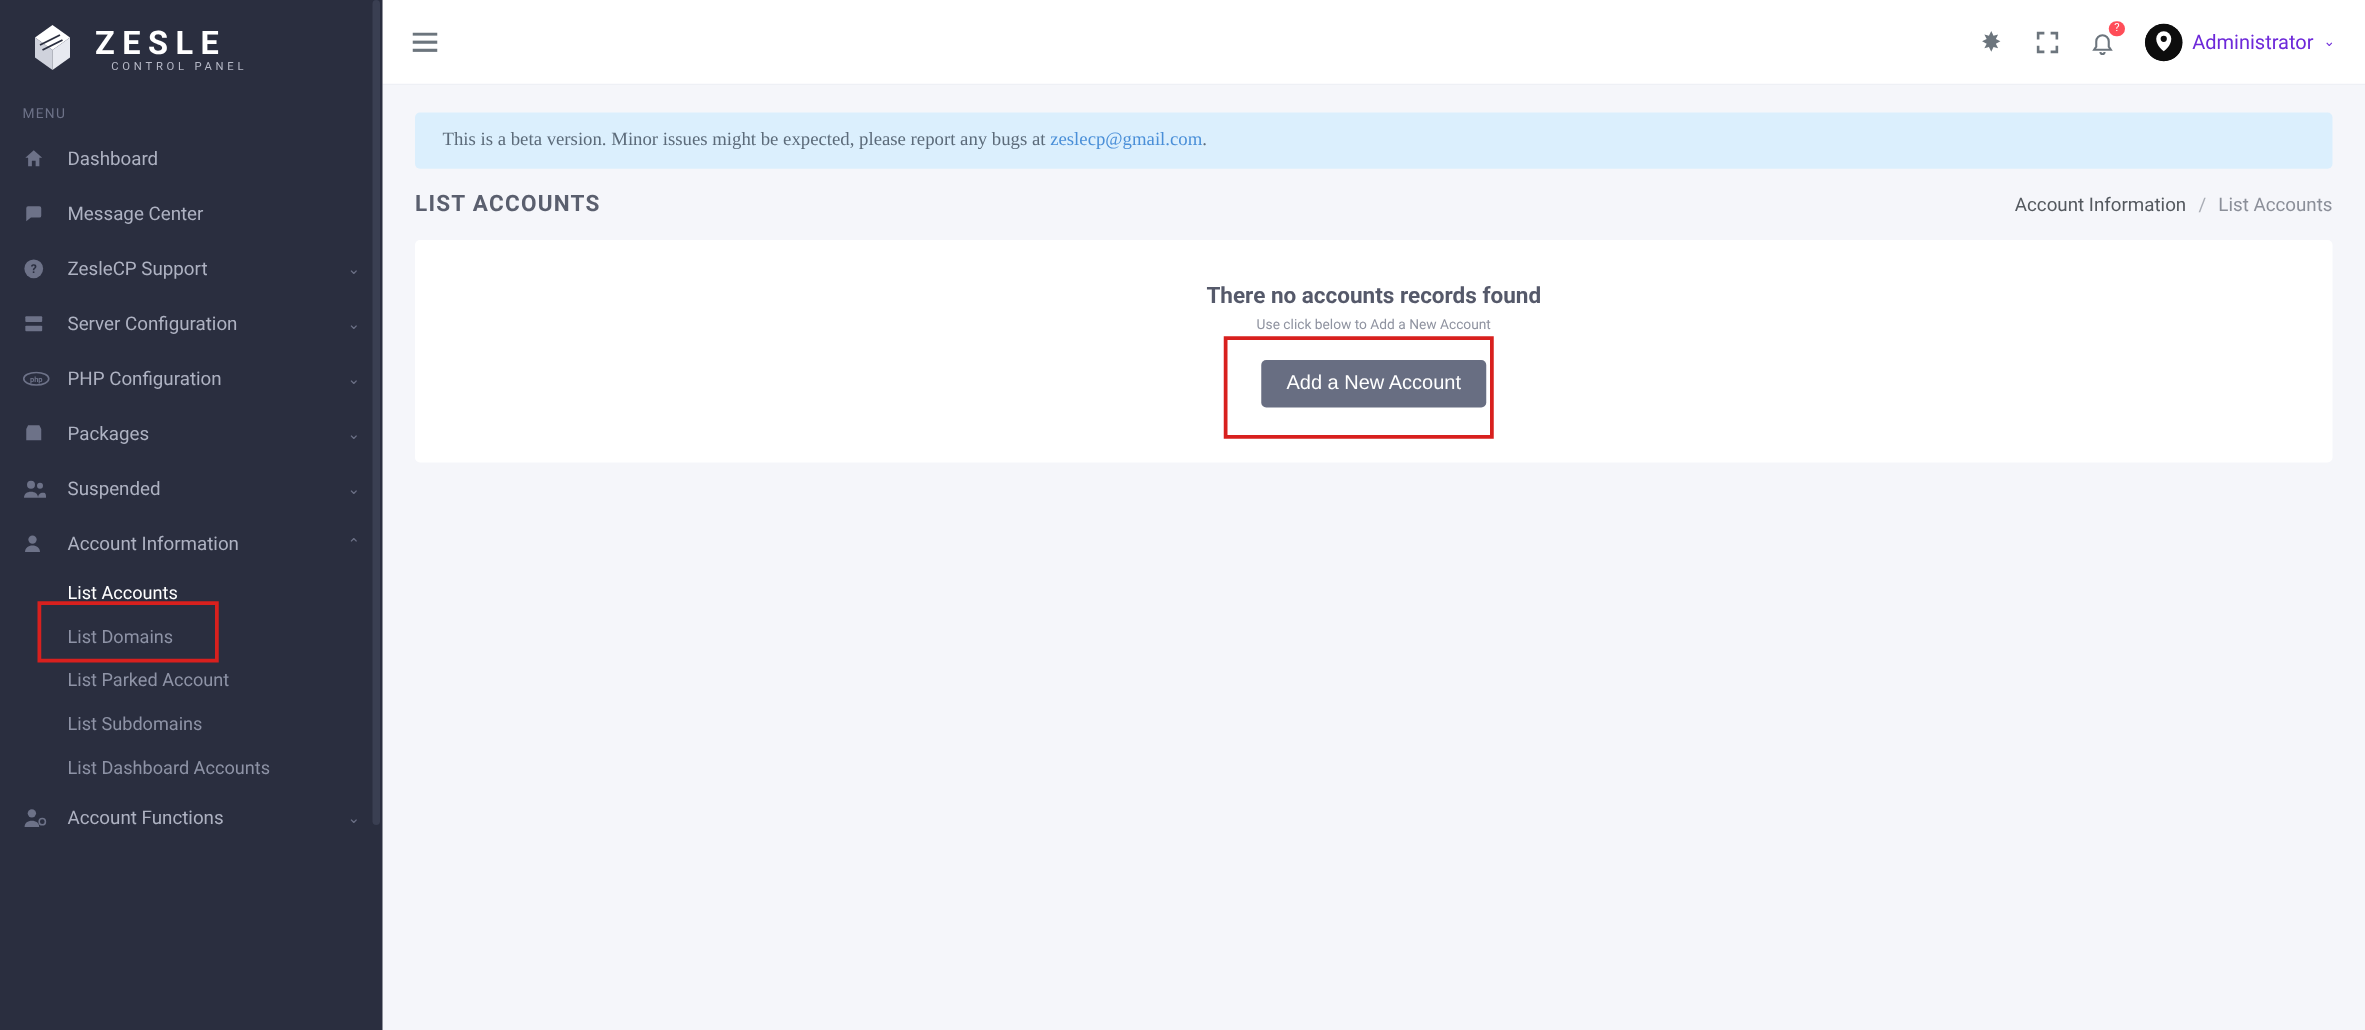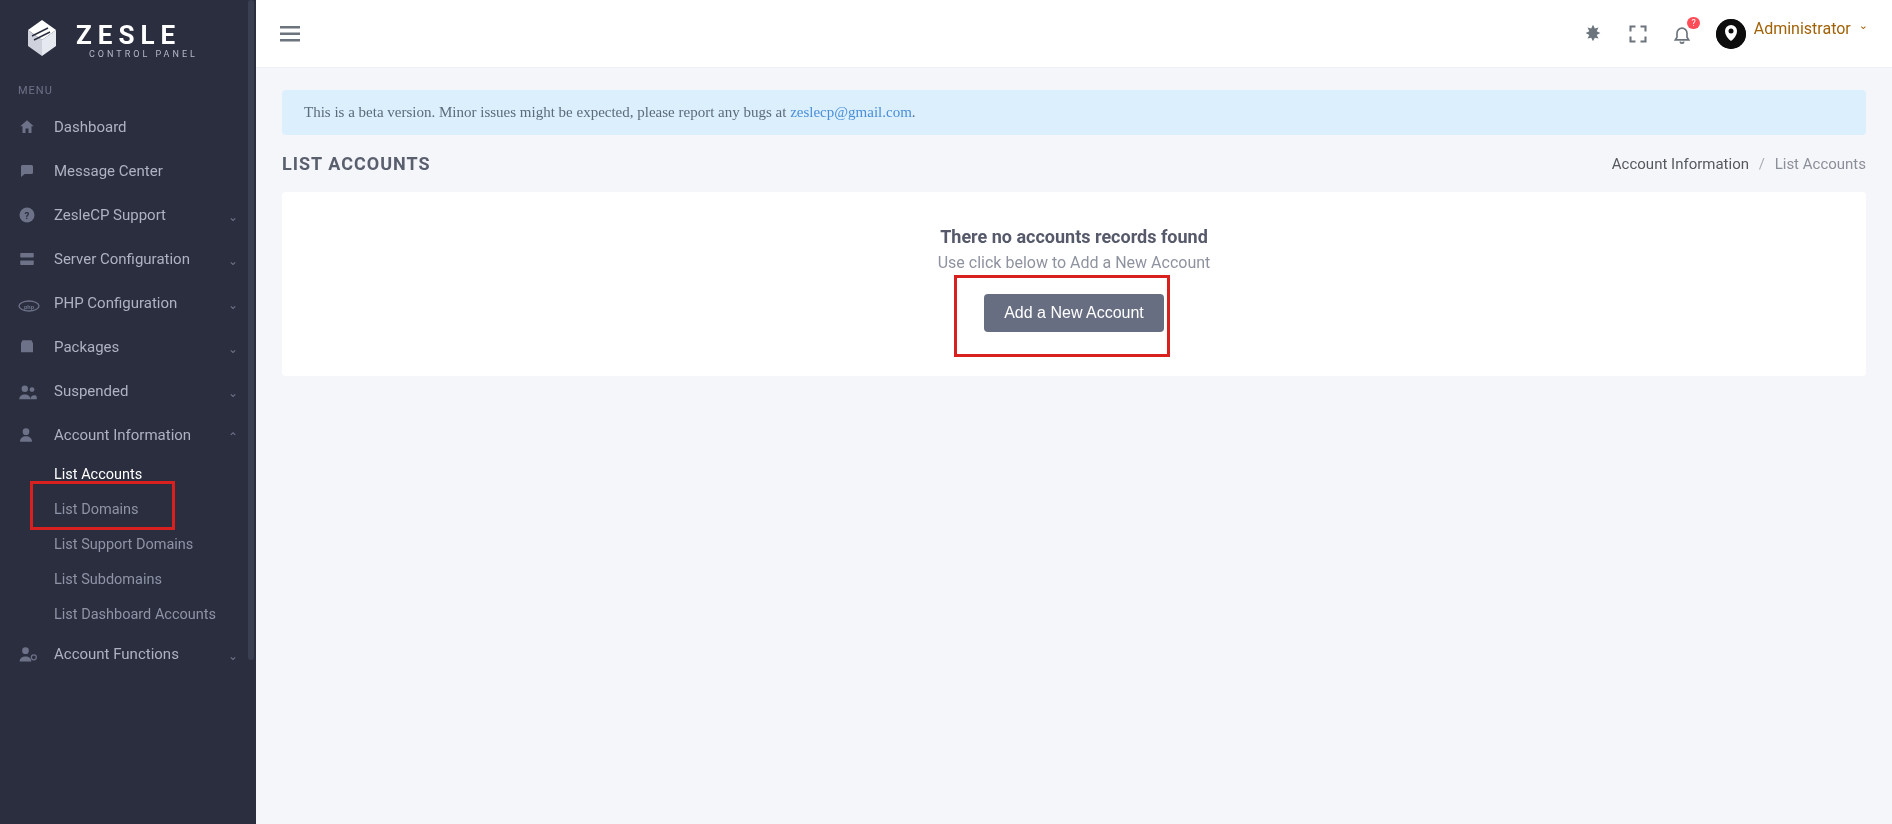--- a/index.html
+++ b/index.html
@@ -8,21 +8,21 @@
     background: #f5f6fa;
     color: #6c757d;
     width: 1892px;
     height: 824px;
     overflow: hidden;
   }
   .app { display: flex; height: 100%; }
 
   
   .sidebar {
-    width: 256px;
+    width: 306px;
     background: #2a2e3f;
     color: #9ea3b5;
     display: flex;
     flex-direction: column;
     flex-shrink: 0;
     position: relative;
   }
   .sidebar-scroll {
     position: absolute;
     right: 2px;
@@ -57,21 +57,21 @@
   }
   .menu-label {
     padding: 8px 18px;
     font-size: 11px;
     letter-spacing: 1px;
     color: #6d7288;
   }
   .nav { list-style: none; }
   .nav-item {
     display: flex;
-    align-items: flex-end;
+    align-items: center;
     padding: 13px 18px;
     gap: 16px;
     cursor: pointer;
     color: #aeb2c2;
     font-size: 15px;
     position: relative;
   }
   .nav-item .nav-icon { width: 20px; text-align: center; color: #6d7288; font-size: 16px; }
   .nav-item .chev {
     position: absolute;
@@ -125,21 +125,21 @@
     border-radius: 8px;
     padding: 1px 4px;
     line-height: 1.2;
   }
   .avatar {
     width: 30px; height: 30px; border-radius: 50%;
     background: #111;
     display: inline-flex; align-items: center; justify-content: center;
     overflow: hidden;
   }
-  .user-menu { display: flex; align-items: flex-start; gap: 8px; cursor: pointer; color: #a16207; }
+  .user-menu { display: flex; align-items: center; gap: 8px; cursor: pointer; color: #6d28d9; }
 
   .content { padding: 22px 26px; position: relative; }
   .alert {
     background: #dbeffd;
     color: #5c6b7a;
     border-radius: 4px;
     padding: 14px 22px;
     font-size: 15px;
     margin-bottom: 18px;
     font-family: Liberation Serif, serif;
@@ -165,21 +165,21 @@
     text-align: center;
   }
   .card h3 {
     color: #55596a;
     font-size: 18px;
     font-weight: 700;
     margin-bottom: 6px;
   }
   .card p {
     color: #8f93a0;
-    font-size: 16px;
+    font-size: 11px;
     margin-bottom: 22px;
   }
   .btn-wrap { display: inline-block; position: relative; }
   .btn {
     background: #686e82;
     color: #fff;
     border: none;
     padding: 10px 20px;
     border-radius: 4px;
     font-size: 16px;
@@ -291,21 +291,21 @@
             </svg>
         </span>
         <span>Account Information</span>
         <span class="chev">⌃</span>
       </li>
     </ul>
 
     <ul class="subnav">
       <li class="sub-item active">List Accounts</li>
       <li class="sub-item">List Domains</li>
-      <li class="sub-item">List Support Domains</li>
+      <li class="sub-item">List Parked Account</li>
       <li class="sub-item">List Subdomains</li>
       <li class="sub-item">List Dashboard Accounts</li>
     </ul>
 
     <ul class="nav">
       <li class="nav-item">
         <span class="nav-icon">
           <svg width="20" height="18" viewBox="0 0 24 20" fill="currentColor">
               <circle cx="9" cy="6" r="4"></circle>
               <path d="M2 19c0-4 3-6 7-6s7 2 7 6"></path>

